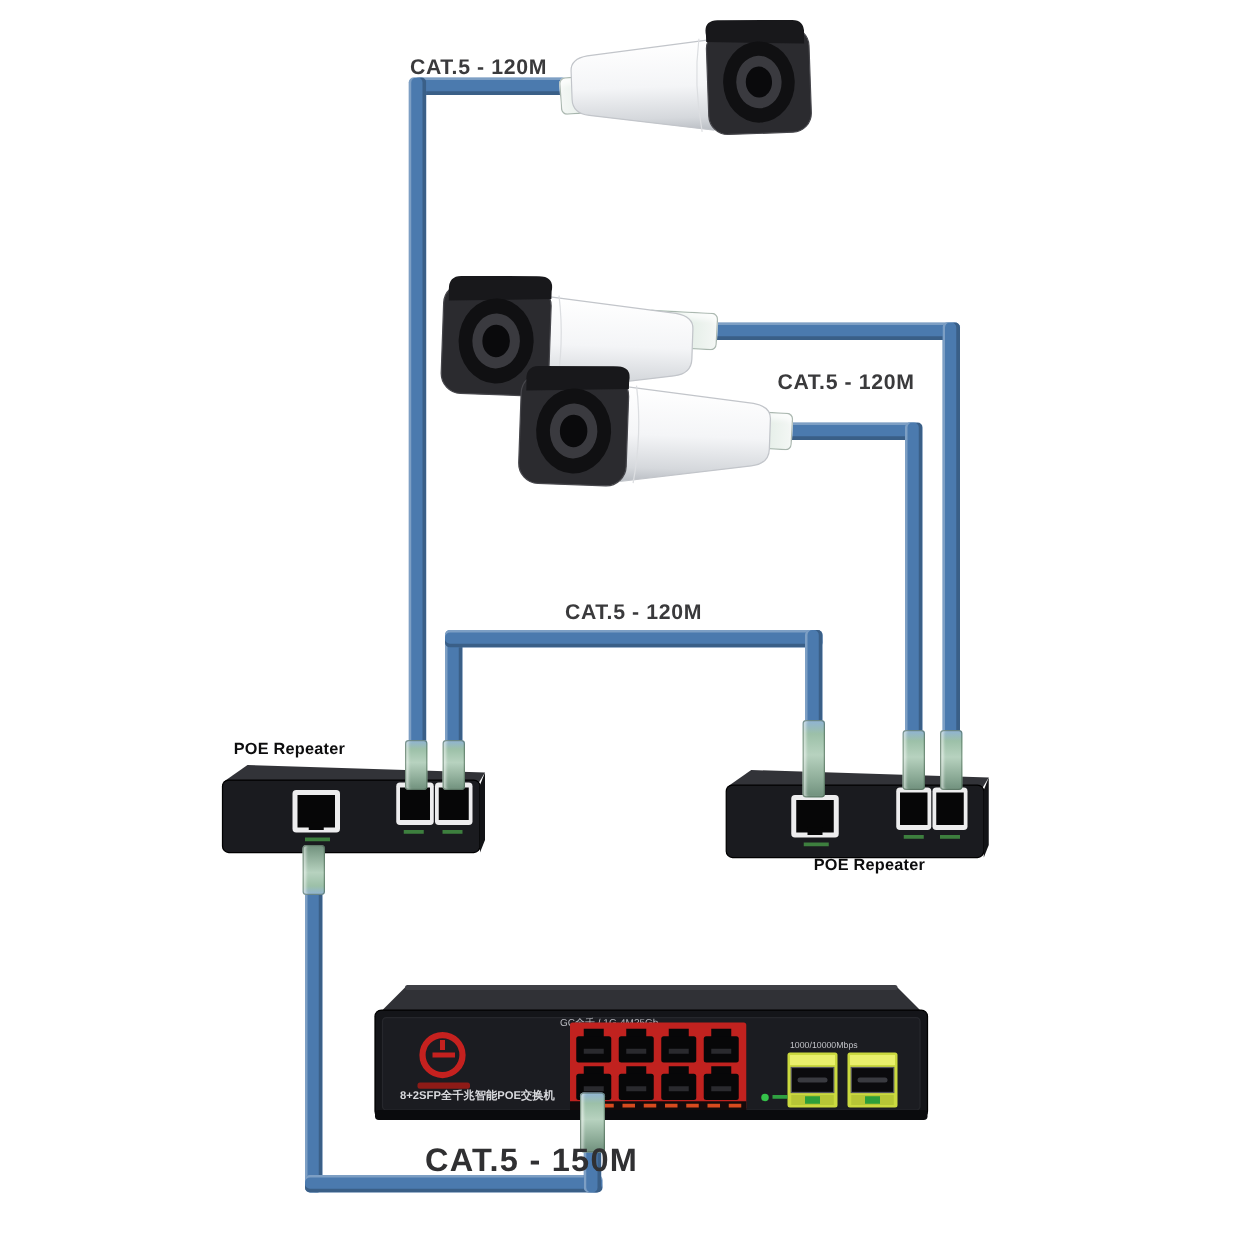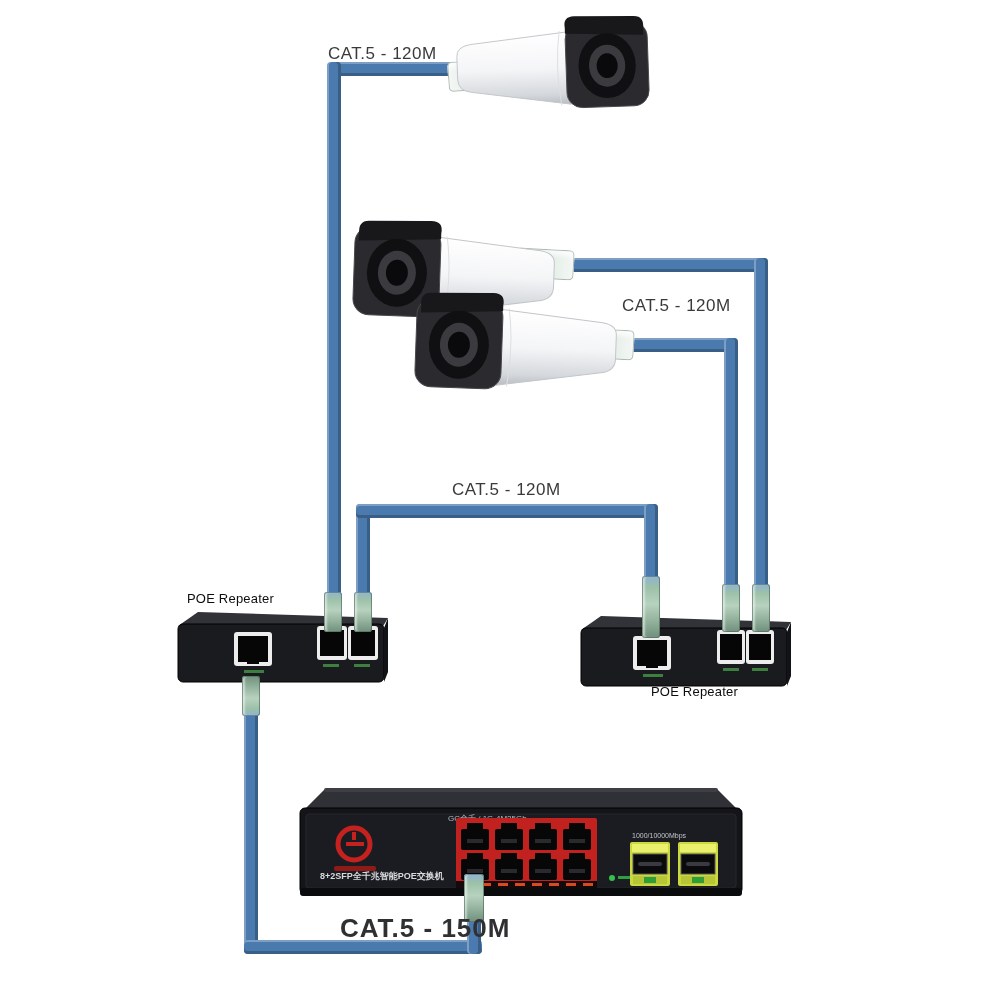--- a/index.html
+++ b/index.html
@@ -19,21 +19,21 @@
   .camplug{position:absolute; height:30px; border-radius:5px; z-index:1;
         background:linear-gradient(90deg,#f4f7f5 0%, #e4eee7 40%, var(--plug-green,#b7d2bf) 75%, #9db8a7 100%);
         box-shadow:inset 0 0 0 1px rgba(120,140,128,.6), inset 0 6px 4px rgba(255,255,255,.7);}
 
   
   .dev{position:absolute; z-index:4;}
   .camwrap{position:absolute; z-index:5;}
   svg{display:block;}
 
   
-  .lbl{position:absolute; color:var(--label-dark,#3a3a3c); font-weight:400; font-size:17px;
+  .lbl{position:absolute; color:var(--label-dark,#3a3a3c); font-weight:700; font-size:17px;
        letter-spacing:.5px; z-index:8; white-space:nowrap;}
   .lbl.big{font-size:26px; font-weight:600; letter-spacing:1px; color:#303032;margin-left:48px;}
   .lbl.dev{font-size:13px; color:#0d0d0e; letter-spacing:.2px;}
 </style>
 </head>
 <body>
 
 <div id="stage">
 
   <svg width="0" height="0" style="position:absolute" aria-hidden="true">

